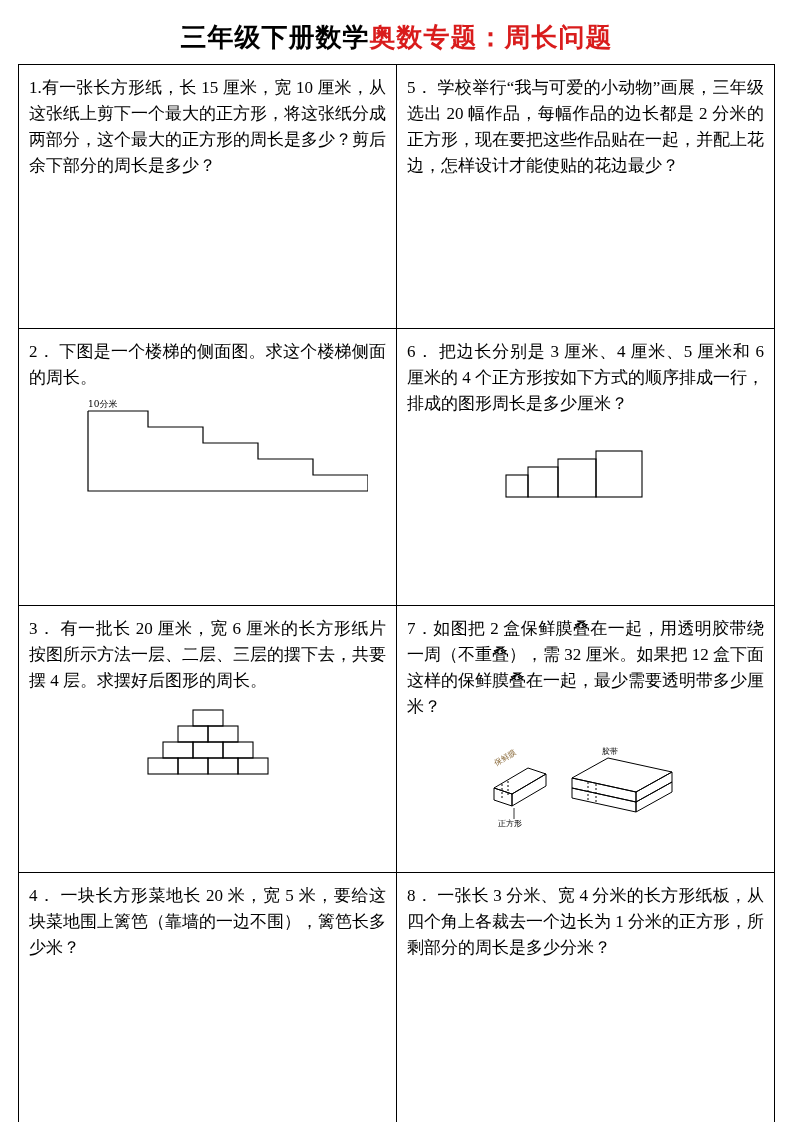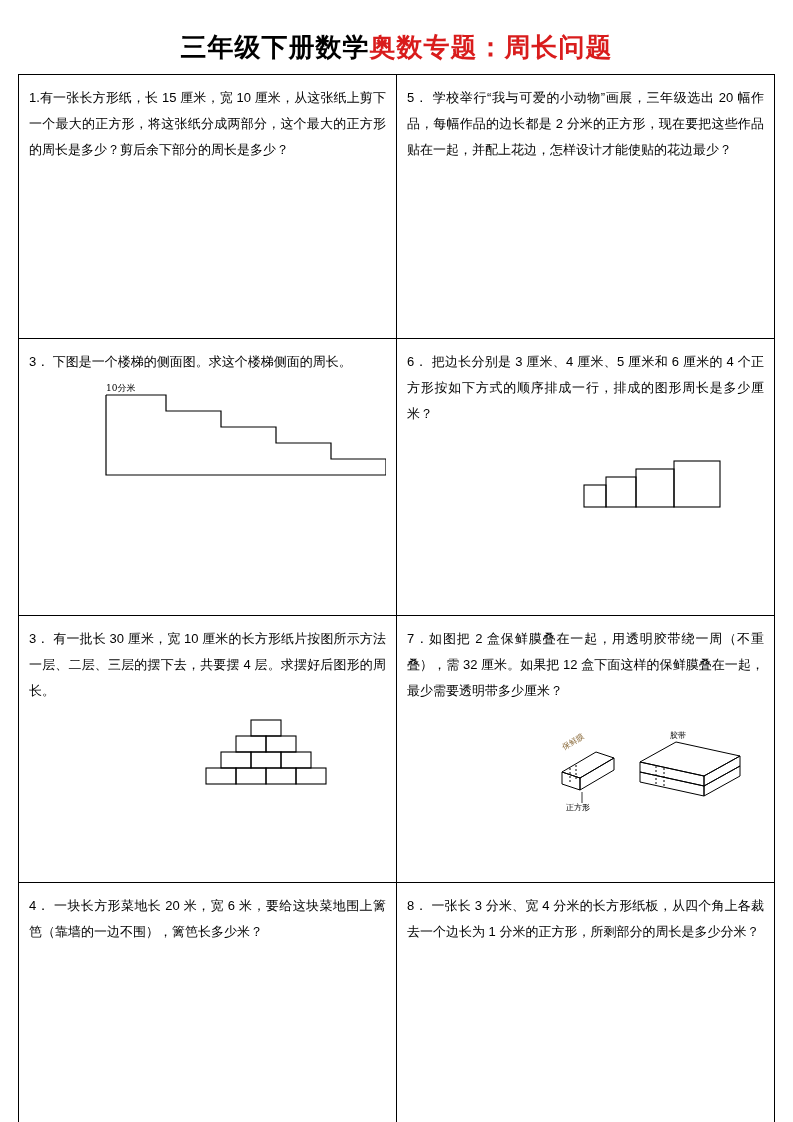--- a/index.html
+++ b/index.html
@@ -13,21 +13,20 @@
     font-family: "DejaVu Sans", "Liberation Sans", sans-serif;
     color: #000000;
     position: relative;
   }
   .page {
     width: 793px;
     height: 790px;
     box-sizing: border-box;
     padding: 14px 18px 0 18px;
     position: relative;
-    margin-top: 10px;
   }
   .title {
     text-align: center;
     font-family: "DejaVu Serif", "Liberation Serif", serif;
     font-weight: bold;
     font-size: 26px;
     line-height: 34px;
     letter-spacing: 1px;
     margin: 6px 0 10px 0;
     white-space: nowrap;
@@ -41,29 +40,29 @@
     table-layout: fixed;
     margin: 0 auto;
   }
   table.sheet td {
     border: 1px solid #000000;
     vertical-align: top;
     padding: 10px 10px 8px 10px;
     width: 50%;
   }
   .q-text {
-    font-family: Liberation Sans, sans-serif;
-    font-size: 13px;
+    font-family: Liberation Serif, serif;
+    font-size: 17px;
     line-height: 26px;
     text-align: justify;
     word-break: break-all;
   }
   .fig {
     margin-top: 6px;
-    text-align: right;
+    text-align: center;
   }
   .fig svg { display: inline-block; }
 
   .row1 td { height: 245px; }
   .row2 td { height: 258px; }
   .row3 td { height: 248px; }
   .row4 td { height: 250px; }
 </style>
 </head>
 <body>
@@ -80,21 +79,21 @@
       <td>
         <div class="q-text">1.有一张长方形纸，长 15 厘米，宽 10 厘米，从这张纸上剪下一个最大的正方形，将这张纸分成两部分，这个最大的正方形的周长是多少？剪后余下部分的周长是多少？</div>
       </td>
       <td>
         <div class="q-text">5． 学校举行“我与可爱的小动物”画展，三年级选出 20 幅作品，每幅作品的边长都是 2 分米的正方形，现在要把这些作品贴在一起，并配上花边，怎样设计才能使贴的花边最少？</div>
       </td>
     </tr>
 
     <tr class="row2">
       <td>
-        <div class="q-text">3． 下图是一个楼梯的侧面图。求这个楼梯侧面的周长。</div>
+        <div class="q-text">2． 下图是一个楼梯的侧面图。求这个楼梯侧面的周长。</div>
         <div class="fig">
           <svg width="320" height="110" viewBox="0 0 320 110">
             <text x="40" y="10" font-size="9" font-family="DejaVu Serif, serif">10分米</text>
             <polyline points="40,14 40,94 320,94 320,78 265,78 265,62 210,62 210,46 155,46 155,30 100,30 100,14 40,14" fill="none" stroke="#000" stroke-width="1.2"></polyline>
             <text x="322" y="92" font-size="9" font-family="DejaVu Serif, serif">2分米</text>
           </svg>
         </div>
       </td>
       <td>
         <div class="q-text">6． 把边长分别是 3 厘米、4 厘米、5 厘米和 6 厘米的 4 个正方形按如下方式的顺序排成一行，排成的图形周长是多少厘米？</div>
@@ -106,21 +105,21 @@
               <rect x="72" y="36" width="38" height="38"></rect>
               <rect x="110" y="28" width="46" height="46"></rect>
             </g>
           </svg>
         </div>
       </td>
     </tr>
 
     <tr class="row3">
       <td>
-        <div class="q-text">3． 有一批长 30 厘米，宽 10 厘米的长方形纸片按图所示方法一层、二层、三层的摆下去，共要摆 4 层。求摆好后图形的周长。</div>
+        <div class="q-text">3． 有一批长 20 厘米，宽 6 厘米的长方形纸片按图所示方法一层、二层、三层的摆下去，共要摆 4 层。求摆好后图形的周长。</div>
         <div class="fig">
           <svg width="240" height="86" viewBox="0 0 240 86">
             <g fill="none" stroke="#000" stroke-width="1.1">
               <rect x="105" y="10" width="30" height="16"></rect>
               <rect x="90" y="26" width="30" height="16"></rect>
               <rect x="120" y="26" width="30" height="16"></rect>
               <rect x="75" y="42" width="30" height="16"></rect>
               <rect x="105" y="42" width="30" height="16"></rect>
               <rect x="135" y="42" width="30" height="16"></rect>
               <rect x="60" y="58" width="30" height="16"></rect>
@@ -155,21 +154,21 @@
             <text x="126" y="28" font-size="8" font-family="DejaVu Sans, sans-serif">胶带</text>
             <text x="22" y="100" font-size="8" font-family="DejaVu Sans, sans-serif">正方形</text>
             <line x1="38" y1="82" x2="38" y2="93" stroke="#000" stroke-width="0.8"></line>
           </svg>
         </div>
       </td>
     </tr>
 
     <tr class="row4">
       <td>
-        <div class="q-text">4． 一块长方形菜地长 20 米，宽 6 米，要给这块菜地围上篱笆（靠墙的一边不围），篱笆长多少米？</div>
+        <div class="q-text">4． 一块长方形菜地长 20 米，宽 5 米，要给这块菜地围上篱笆（靠墙的一边不围），篱笆长多少米？</div>
       </td>
       <td>
         <div class="q-text">8． 一张长 3 分米、宽 4 分米的长方形纸板，从四个角上各裁去一个边长为 1 分米的正方形，所剩部分的周长是多少分米？</div>
       </td>
     </tr>
   </tbody>
     </table>
 
 </div>
 

